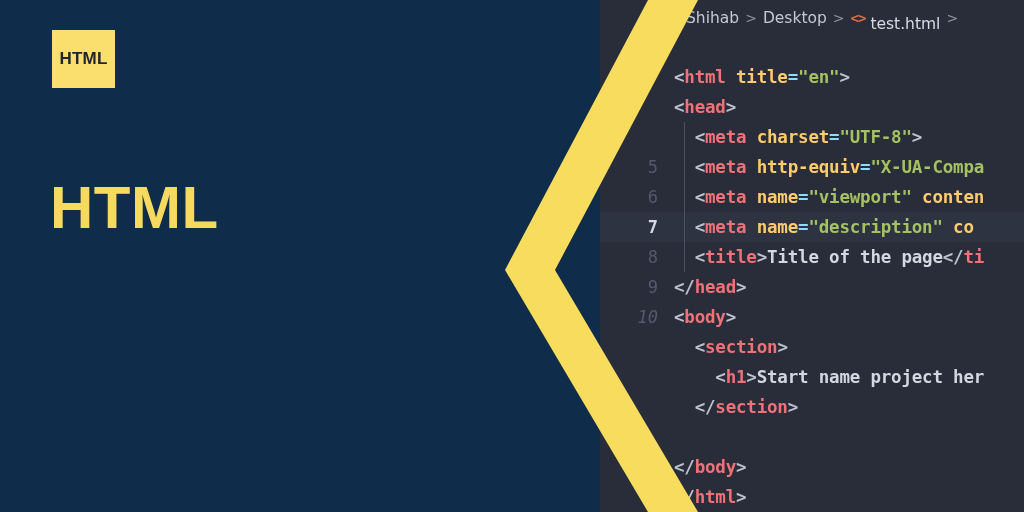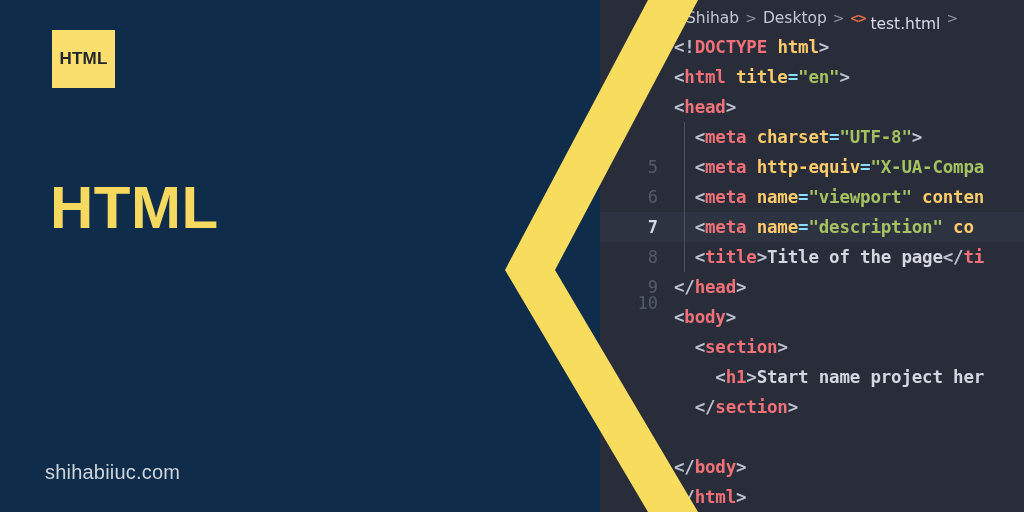--- a/index.html
+++ b/index.html
@@ -236,25 +236,24 @@
       <div class="active-line" id="active-line-band" style="top: 212px;"></div>
 
       <div class="indent-guide" id="guide-1" style="left: 84px; top: 122px; height: 150px;"></div>
 
       <div class="gutter" id="gutter">
           <div class="lineno" style="top: 152px;">5</div>
           <div class="lineno" style="top: 182px;">6</div>
           <div class="lineno active" style="top: 212px;">7</div>
           <div class="lineno" style="top: 242px;">8</div>
           <div class="lineno" style="top: 272px;">9</div>
-          <div class="lineno" style="top: 288px;">10</div>
+          <div class="lineno" style="top: 302px; font-style: italic;">10</div>
         </div>
 
       <div class="code-area" id="code-area">
-          <div class="code-line" style="top: 32px;"><span class="t-punc">&lt;!</span><span class="t-tag">DOCTYPE</span><span class="t-text"> </span><span class="t-attr">html</span><span class="t-punc">&gt;</span></div>
           <div class="code-line" style="top: 62px;"><span class="t-punc">&lt;</span><span class="t-tag">html</span><span class="t-text"> </span><span class="t-attr">title</span><span class="t-eq">=</span><span class="t-str">"en"</span><span class="t-punc">&gt;</span></div>
           <div class="code-line" style="top: 92px;"><span class="t-punc">&lt;</span><span class="t-tag">head</span><span class="t-punc">&gt;</span></div>
           <div class="code-line" style="top: 122px;"><span class="t-punc">  &lt;</span><span class="t-tag">meta</span><span class="t-text"> </span><span class="t-attr">charset</span><span class="t-eq">=</span><span class="t-str">"UTF-8"</span><span class="t-punc">&gt;</span></div>
           <div class="code-line" style="top: 152px;"><span class="t-punc">  &lt;</span><span class="t-tag">meta</span><span class="t-text"> </span><span class="t-attr">http-equiv</span><span class="t-eq">=</span><span class="t-str">"X-UA-Compa</span></div>
           <div class="code-line" style="top: 182px;"><span class="t-punc">  &lt;</span><span class="t-tag">meta</span><span class="t-text"> </span><span class="t-attr">name</span><span class="t-eq">=</span><span class="t-str">"viewport"</span><span class="t-text"> </span><span class="t-attr">conten</span></div>
           <div class="code-line" style="top: 212px;"><span class="t-punc">  &lt;</span><span class="t-tag">meta</span><span class="t-text"> </span><span class="t-attr">name</span><span class="t-eq">=</span><span class="t-str">"description"</span><span class="t-text"> </span><span class="t-attr">co</span></div>
           <div class="code-line" style="top: 272px;"><span class="t-punc">&lt;/</span><span class="t-tag">head</span><span class="t-punc">&gt;</span></div>
           <div class="code-line" style="top: 242px;"><span class="t-punc">  &lt;</span><span class="t-tag">title</span><span class="t-punc">&gt;</span><span class="t-text">Title of the page</span><span class="t-punc">&lt;/</span><span class="t-tag">ti</span></div>
           <div class="code-line" style="top: 302px;"><span class="t-punc">&lt;</span><span class="t-tag">body</span><span class="t-punc">&gt;</span></div>
           <div class="code-line" style="top: 332px; text-align: right;"><span class="t-punc">  &lt;</span><span class="t-tag">section</span><span class="t-punc">&gt;</span></div>
@@ -275,17 +274,16 @@
   <div class="content">
 
     <div class="html-badge">
       <span class="html-badge-text">HTML</span>
     </div>
 
     <div class="title">
       <span class="title-line">HTML</span>
     </div>
 
-    <div class="site-url">shihabiiuc.com</div>
 
   </div>
 
 </div>
 
 </body></html>

